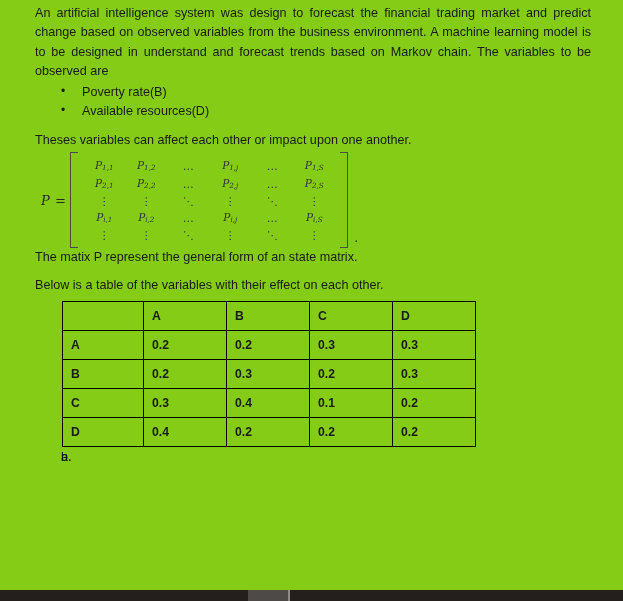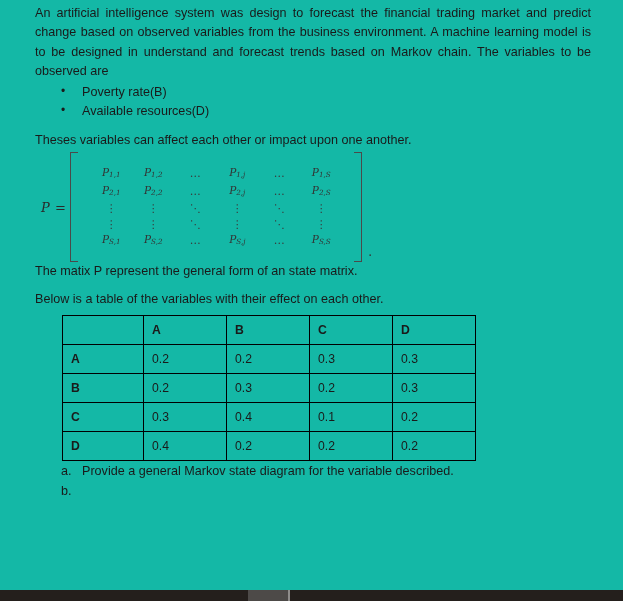--- a/index.html
+++ b/index.html
@@ -16,21 +16,21 @@
     font-family: "Liberation Sans", sans-serif;
     color: #1a1a1a;
     -webkit-font-smoothing: antialiased;
   }
 
   .page {
     position: absolute;
     left: 0; top: 0;
     width: 623px;
     height: 590px;
-    background: #14b8a6;
+    background: #84cc16;
     box-sizing: border-box;
     padding: 4px 32px 0 35px;
   }
 
   p.body-text {
     margin: 0;
     font-size: 12.6px;
     line-height: 19.4px;
     text-align: justify;
     text-justify: inter-word;
@@ -86,21 +86,21 @@
     border-bottom: 1.3px solid #4a4a4a;
   }
   .bracket.left {
     border-left: 1.3px solid #4a4a4a;
   }
   .bracket.right {
     border-right: 1.3px solid #4a4a4a;
   }
   table.matrix {
     border-collapse: collapse;
-    margin: 12px;
+    margin: 5px;
   }
   table.matrix td {
     font-family: "DejaVu Serif", serif;
     font-size: 10.5px;
     color: #333333;
     text-align: center;
     padding: 1.4px 7px;
     white-space: nowrap;
     line-height: 13px;
     min-width: 28px;
@@ -140,21 +140,21 @@
   }
   table.effects th,
   table.effects td {
     border: 1.2px solid #000000;
     height: 29px;
     padding: 0 0 0 8px;
     font-size: 12.2px;
     text-align: left;
     vertical-align: middle;
     color: #1a1a1a;
-    font-weight: normal;
+    font-weight: bold;
     box-sizing: border-box;
   }
   table.effects th,
   table.effects td.rowhead {
     font-weight: bold;
   }
   table.effects col.c0 { width: 81px; }
   table.effects col.c1,
   table.effects col.c2,
   table.effects col.c3,
@@ -252,34 +252,34 @@
           </tr>
           <tr>
             <td class="vdots">⋮</td>
             <td class="vdots">⋮</td>
             <td class="ddots">⋱</td>
             <td class="vdots">⋮</td>
             <td class="ddots">⋱</td>
             <td class="vdots">⋮</td>
           </tr>
           <tr>
+            <td><span class="pv">P</span><span class="sub">i,1</span></td>
+            <td><span class="pv">P</span><span class="sub">i,2</span></td>
+            <td class="dots">…</td>
+            <td><span class="pv">P</span><span class="sub">i,j</span></td>
+            <td class="dots">…</td>
+            <td><span class="pv">P</span><span class="sub">i,S</span></td>
+          </tr>
+          <tr>
             <td class="vdots">⋮</td>
             <td class="vdots">⋮</td>
             <td class="ddots">⋱</td>
             <td class="vdots">⋮</td>
             <td class="ddots">⋱</td>
             <td class="vdots">⋮</td>
-          </tr>
-          <tr>
-            <td><span class="pv">P</span><span class="sub">S,1</span></td>
-            <td><span class="pv">P</span><span class="sub">S,2</span></td>
-            <td class="dots">…</td>
-            <td><span class="pv">P</span><span class="sub">S,j</span></td>
-            <td class="dots">…</td>
-            <td><span class="pv">P</span><span class="sub">S,S</span></td>
           </tr>
         </tbody>
     </table>
     <span class="bracket right"></span>
     <span class="mat-period">.</span>
   </div>
 
   <p class="body-text">The matix P represent the general form of an state matrix.</p>
 
   <div class="spacer-sm"></div>
@@ -334,21 +334,20 @@
           <td>0.2</td>
         </tr>
       </tbody>
     </table>
   </div>
 
 
   <ol class="qlist">
     <li>
       <span class="marker">a.</span>
-      <span>Provide a general Markov state diagram for the variable described.</span>
     </li>
     <li>
       <span class="marker">b.</span>
     </li>
   </ol>
 
 </div>
 
 <div class="bottom-strip">
   <div class="thumb"></div>

